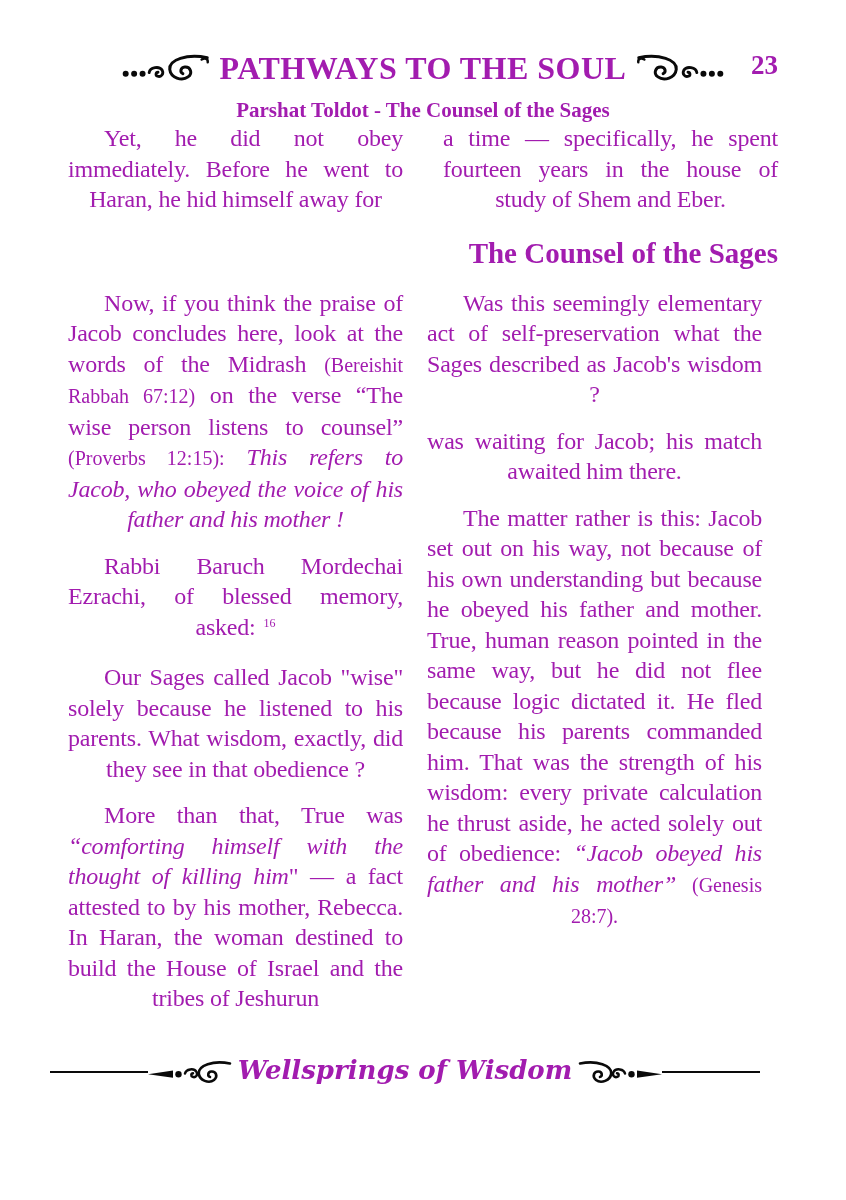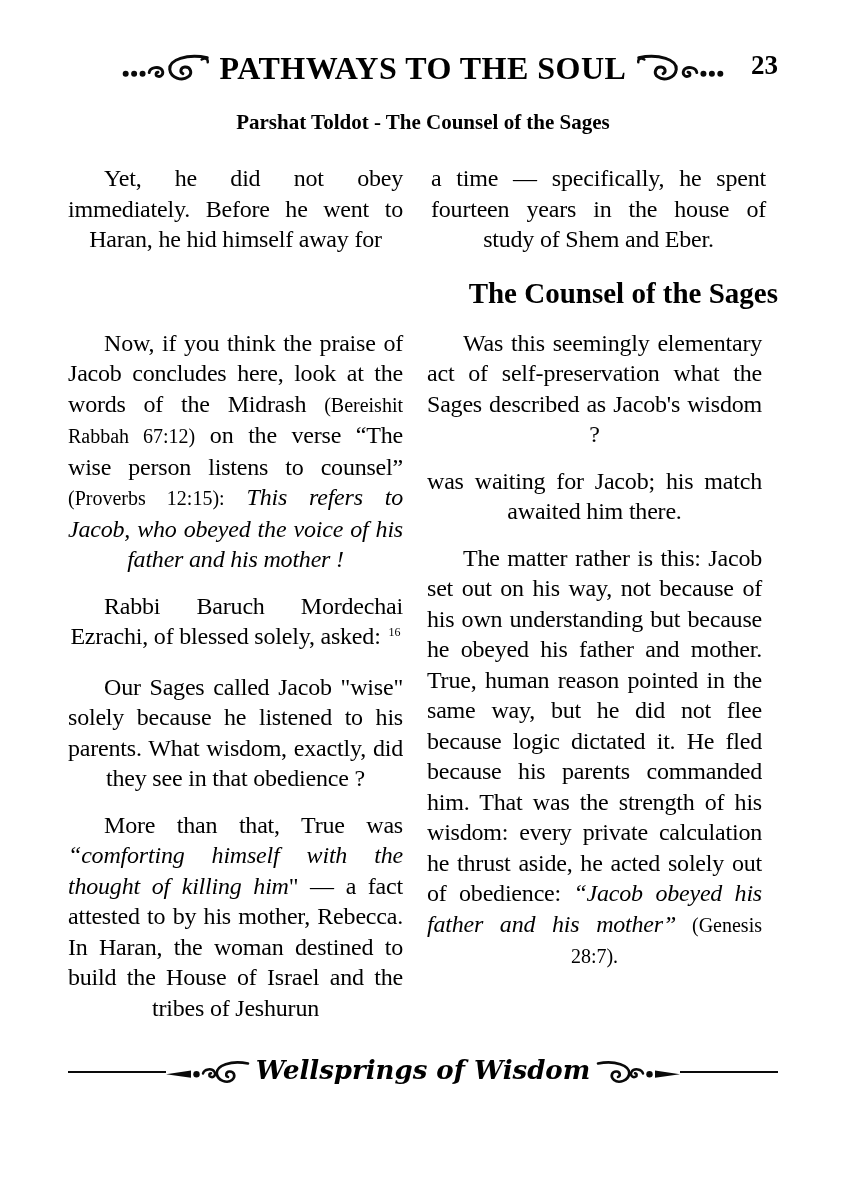--- a/index.html
+++ b/index.html
@@ -1,21 +1,21 @@
 <!DOCTYPE html>
 <html><head>
 <meta charset="utf-8">
 <style>
   * { box-sizing: border-box; }
   html, body { margin: 0; padding: 0; background: #ffffff; }
   .page {
     position: relative;
     width: 846px; height: 1200px;
     background: #ffffff;
-    color: #000000;
+    color: #a21caf;
     font-family: "Liberation Serif", serif;
     overflow: hidden;
   }
   .content { position: absolute; left: 68px; top: 46px; width: 710px; }
 
   
   .header-row {
     position: relative;
     display: flex; align-items: center; justify-content: center;
     gap: 6px; height: 44px;
@@ -25,46 +25,46 @@
     letter-spacing: 0.5px; white-space: nowrap;
   }
   .page-number {
     position: absolute; right: 0; top: 6px;
     font-weight: bold; font-size: 27px; line-height: 1;
   }
   .orn { height: 30px; width: 96px; flex: 0 0 auto; }
   .orn.flip { transform: scaleX(-1); }
   .subtitle {
     text-align: center; font-weight: bold; font-size: 21px;
-    margin-top: 20px;
+    margin-top: 8px;
   }
 
   
-  .intro { display: flex; gap: 28px; margin-top: 28px; }
+  .intro { display: flex; gap: 40px; }
   .col { width: 335px; }
   p.body {
     font-size: 24px; line-height: 30.5px;
     text-align: justify; text-align-last: center;
     margin: 0 0 16px 0;
     letter-spacing: -0.2px;
   }
   p.body:last-child { margin-bottom: 0; }
   .indent { text-indent: 36px; }
   .it { font-style: italic; }
   .small { font-size: 20px; letter-spacing: 0; }
   .sup { font-size: 12px; position: relative; top: -8px; letter-spacing: 0; margin-left: 8px; }
 
   .section-heading {
     text-align: right; font-weight: bold; font-size: 29px;
     margin: 22px 0 18px 0;
   }
   .columns { display: flex; gap: 24px; }
 
   
-  .footer { position: absolute; left: 68px; width: 710px; top: 1058px; }
+  .footer { position: absolute; left: 50px; width: 710px; top: 1058px; }
   .banner { display: flex; align-items: center; height: 28px; }
   .rule { flex: 1 1 auto; height: 2px; background: #0a0a0a; }
   .swash { height: 26px; width: 86px; flex: 0 0 auto; }
   .swash.flip { transform: scaleX(-1); }
   .banner-text {
     font-family: "DejaVu Serif", serif;
     font-style: italic; font-weight: bold;
     font-size: 26px; line-height: 1;
     white-space: nowrap; margin: 0 4px 4px 4px;
   }
@@ -119,21 +119,21 @@
       <div class="col">
         <p class="body">a time — specifically, he spent fourteen years in the house of study of Shem and Eber.</p>
       </div>
     </div>
 
     <div class="section-heading">The Counsel of the Sages</div>
 
     <div class="columns">
       <div class="col">
         <p class="body indent"><span>Now, if you think the praise of Jacob concludes here, look at the words of the Midrash </span><span class="small">(Bereishit Rabbah 67:12)</span><span> on the verse “The wise person listens to counsel” </span><span class="small">(Proverbs 12:15):</span><span class="it"> This refers to Jacob, who obeyed the voice of his father and his mother !</span></p>
-        <p class="body indent"><span>Rabbi Baruch Mordechai Ezrachi, of blessed solely, asked:</span><span class="sup">16</span></p>
+        <p class="body indent"><span>Rabbi Baruch Mordechai Ezrachi, of blessed memory, asked:</span><span class="sup">16</span></p>
         <p class="body indent"><span>Our Sages called Jacob "wise" solely because he listened to his parents. What wisdom, exactly, did they see in that obedience ?</span></p>
         <p class="body indent"><span>More than that, True was </span><span class="it">“comforting himself with the thought of killing him</span><span>" — a fact attested to by his mother, Rebecca. In Haran, the woman destined to build the House of Israel and the tribes of Jeshurun</span></p>
       </div>
       <div class="col">
         <p class="body indent"><span>Was this seemingly elementary act of self-preservation what the Sages described as Jacob's wisdom ?</span></p>
         <p class="body"><span>was waiting for Jacob; his match awaited him there.</span></p>
         <p class="body indent"><span>The matter rather is this: Jacob set out on his way, not because of his own understanding but because he obeyed his father and mother. True, human reason pointed in the same way, but he did not flee because logic dictated it. He fled because his parents commanded him. That was the strength of his wisdom: every private calculation he thrust aside, he acted solely out of obedience: </span><span class="it">“Jacob obeyed his father and his mother”</span><span class="small"> (Genesis 28:7).</span></p>
       </div>
     </div>
   </div>

